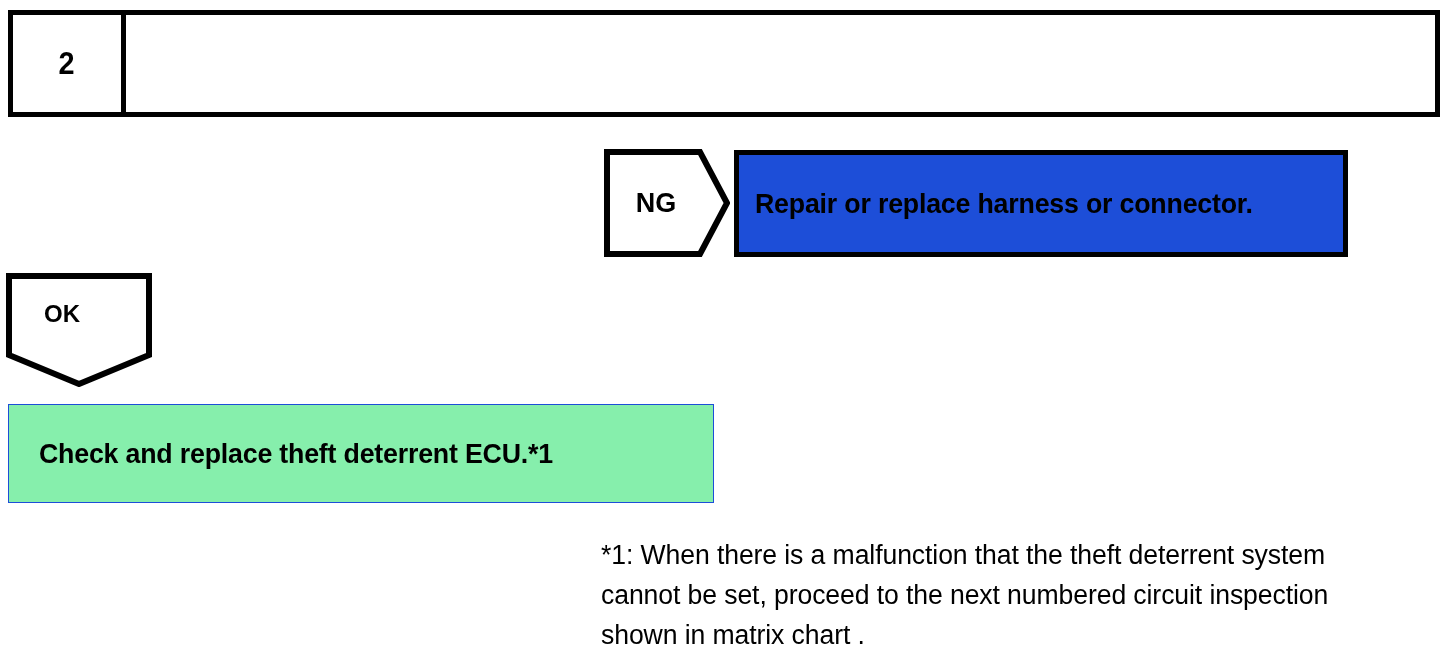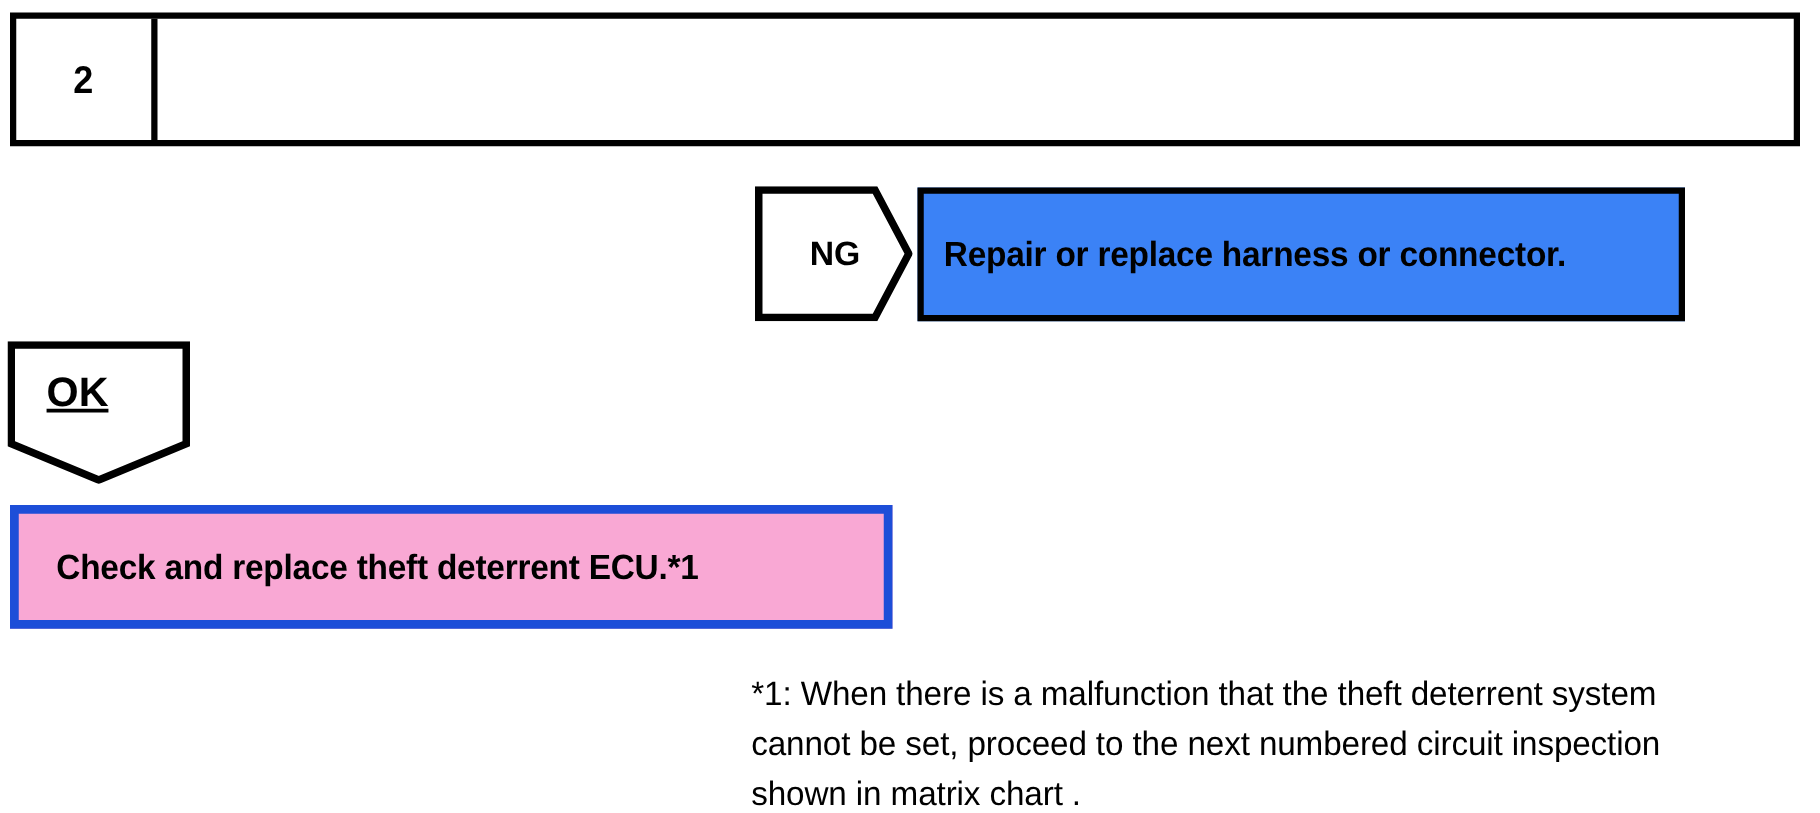--- a/index.html
+++ b/index.html
@@ -81,33 +81,32 @@
     left: 604px;
     top: 149px;
     width: 104px;
     height: 108px;
     display: flex;
     align-items: center;
     justify-content: center;
     font-size: 27px;
     font-weight: bold;
     letter-spacing: 0px;
-    padding-left: 12px;
   }
 
   
   #repair-box {
     position: absolute;
     left: 734px;
     top: 150px;
     width: 614px;
     height: 107px;
     box-sizing: border-box;
     border: 5px solid #000;
-    background: #3b82f6;
+    background: #1d4ed8;
     display: flex;
     align-items: center;
     padding-left: 16px;
   }
   #repair-box .heavy-line { font-size: 28px; }
 
   
   #ok-arrow {
     position: absolute;
     left: 6px;
@@ -118,35 +117,34 @@
   #ok-arrow svg { display: block; }
   #ok-label {
     position: absolute;
     left: 6px;
     top: 273px;
     width: 112px;
     height: 82px;
     display: flex;
     align-items: center;
     justify-content: center;
-    font-size: 33px;
-    font-weight: bold;
-    text-decoration: underline;
+    font-size: 24px;
+    font-weight: bold;
   }
 
   
   #ecu-box {
     position: absolute;
     left: 8px;
     top: 404px;
     width: 706px;
     height: 99px;
     box-sizing: border-box;
-    border: 7px solid #1d4ed8;
-    background: #f9a8d4;
+    border: 1px solid #1d4ed8;
+    background: #86efac;
     display: flex;
     align-items: center;
     padding-left: 30px;
   }
   #ecu-box .heavy-line { font-size: 28px; }
 
   
   #footnote {
     position: absolute;
     left: 601px;

